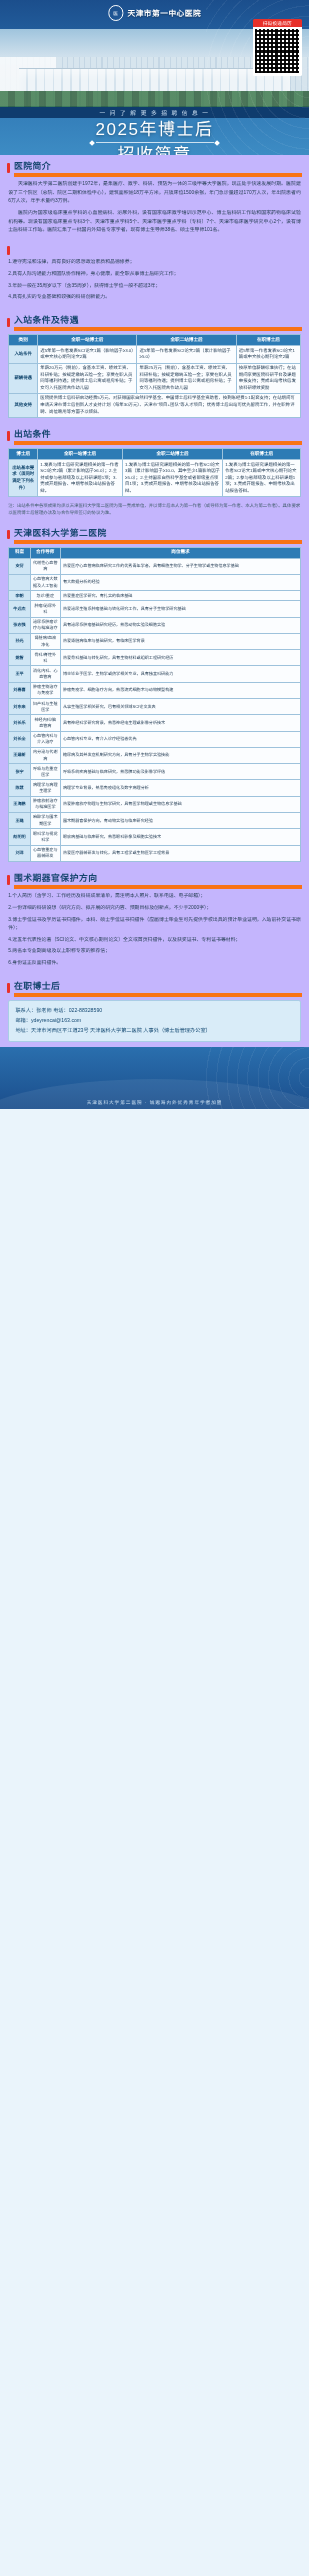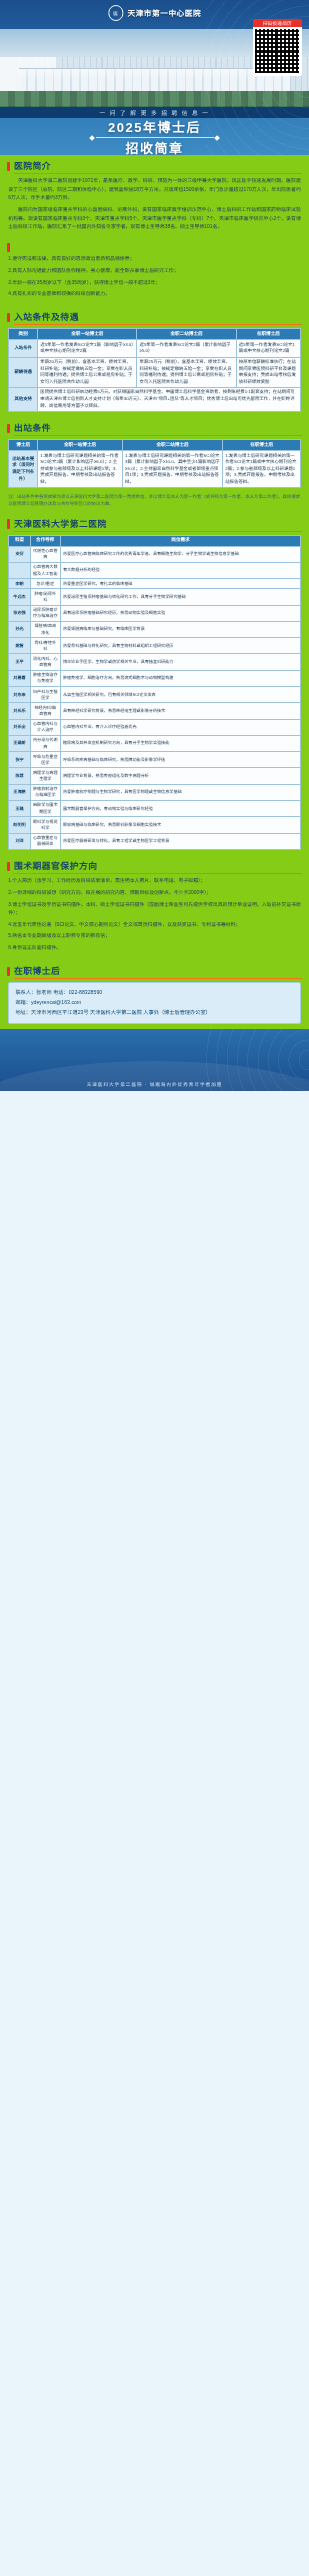--- a/index.html
+++ b/index.html
@@ -4,21 +4,21 @@
 <style>
   * { box-sizing: border-box; }
   html, body { margin:0; padding:0; }
   body {
     width:309px;
     font-family:"Liberation Sans", sans-serif;
     background:#eaf4fb;
     color:#1b3a5c;
     -webkit-font-smoothing:antialiased;
   }
-  .page { width:309px; position:relative; background:#84cc16; overflow:hidden; }
+  .page { width:309px; position:relative; background:#c4b5fd; overflow:hidden; }
 
   
   .hero {
     position:relative;
     height:155px;
     background:linear-gradient(180deg,#1b4e8c 0%,#2a6fae 45%,#3d8cc4 100%);
     overflow:hidden;
   }
   .hero-photo {
     position:absolute; left:0; right:0; top:29px; height:77px;
@@ -74,21 +74,21 @@
 
   .hero-ribbon{
     position:absolute; left:0; right:0; top:107px; height:11.3px;
     background:#0f3c6e; color:#cfe3f5; font-size:5.7px;
     display:flex; align-items:center; justify-content:center; letter-spacing:1.5px;
   }
   .hero-title{
     position:absolute; left:0; right:0; top:120px; text-align:center;
   }
   .hero-title .t1, .hero-title .t2{
-    font-size:13px; font-weight:bold; color:#fff; letter-spacing:1.5px;
+    font-size:17px; font-weight:normal; color:#fff; letter-spacing:1.5px;
     text-shadow:0 1px 3.1px rgba(0,0,0,.35);
     line-height:1.18;
   }
   .hero-title .rule{
     width:118px;height:1px;background:rgba(255,255,255,.75);margin:2.1px auto;
     position:relative;
   }
   .hero-title .rule:before,.hero-title .rule:after{
     content:"";position:absolute;top:-1.5px;width:4.1px;height:4.1px;background:#fff;
     transform:rotate(45deg);
@@ -97,21 +97,21 @@
   .hero-title .rule:after{right:-5.2px;}
 
   
   .sec-head{
     margin:0; padding:4.1px 7.2px 2.1px;
     display:flex; align-items:center; gap:4.1px;
   }
   .sec-head .bar{width:2.6px;height:9.3px;background:#e8312b;border-radius:1px;}
   .sec-head h2{
     margin:0; font-size:8.8px; color:#16466f; letter-spacing:0.5px; font-weight:bold;
-    border-bottom:1px solid #f97316; padding-bottom:1px; flex:1;
+    border-bottom:4px solid #f97316; padding-bottom:1px; flex:1;
   }
   .body-text{
     padding:1px 8.2px 4.1px; font-size:4.9px; line-height:1.75; color:#2a4259; text-align:justify;
   }
   .body-text p{margin:0 0 3.1px;}
   .body-text .ind{text-indent:2em;}
 
   
   table{ border-collapse:collapse; width:293px; margin:1px 8.2px 5.2px; font-size:4.4px; }
   th,td{ border:0.5px solid #9dc2dc; padding:1.5px 2.1px; vertical-align:middle; line-height:1.5; }

